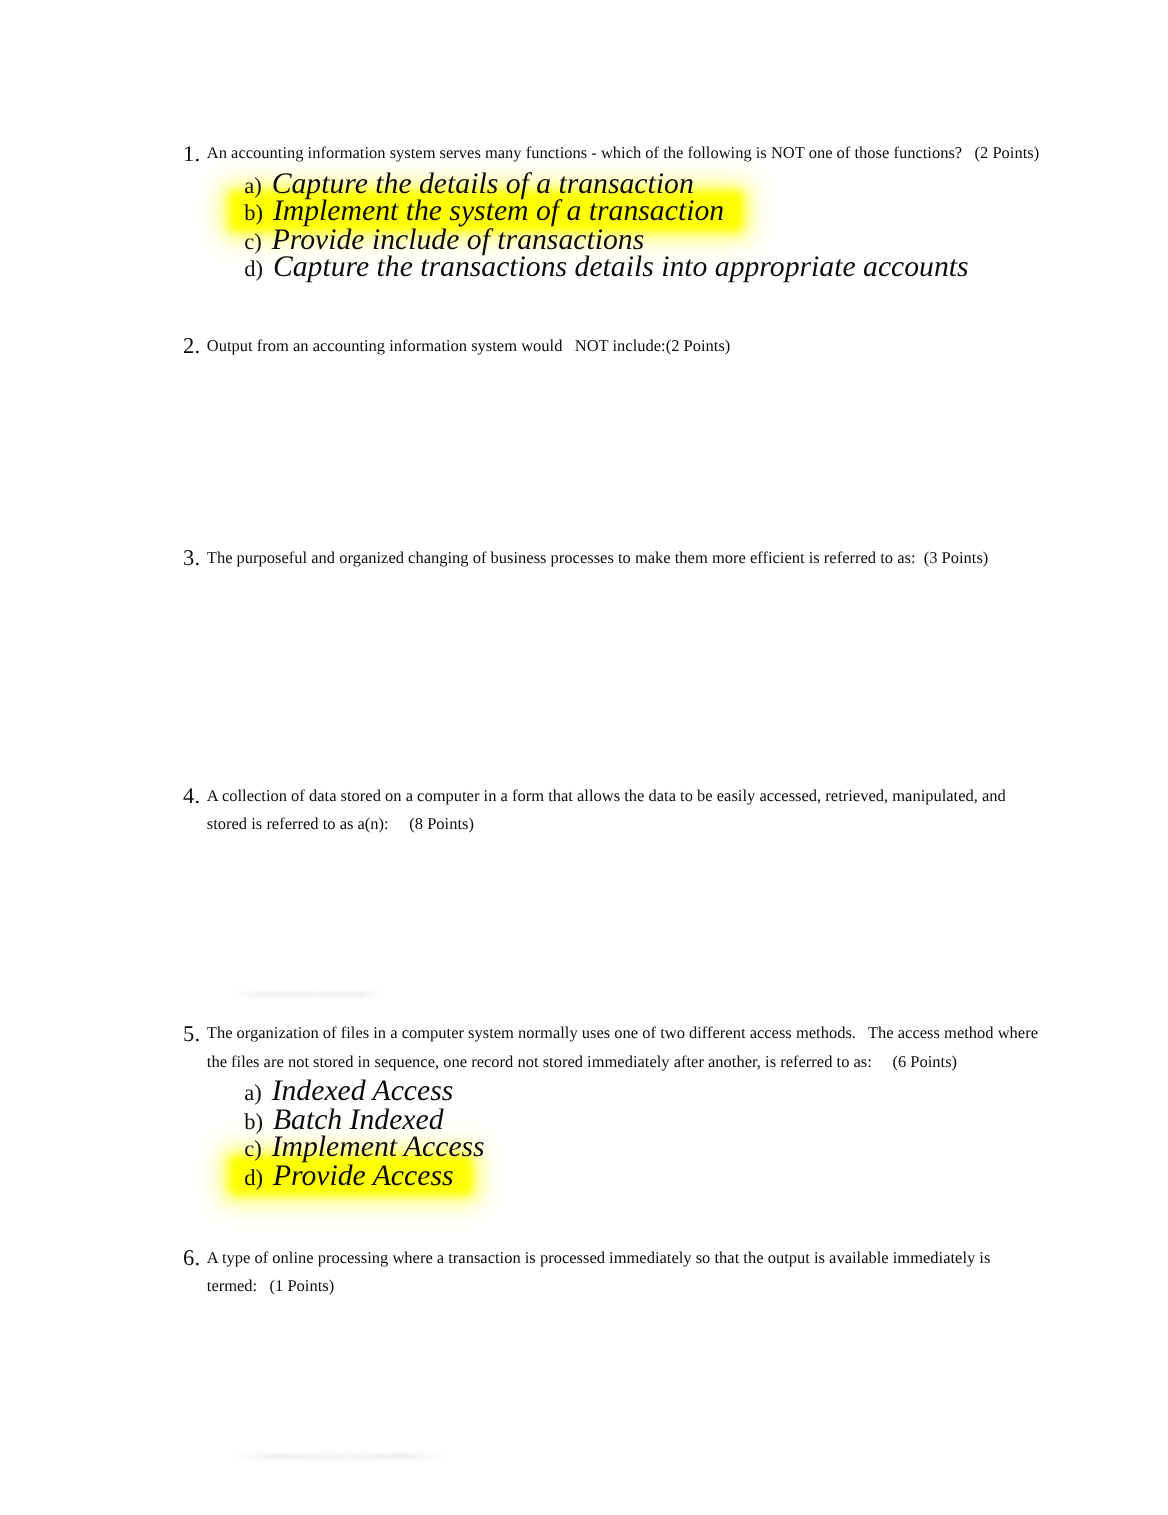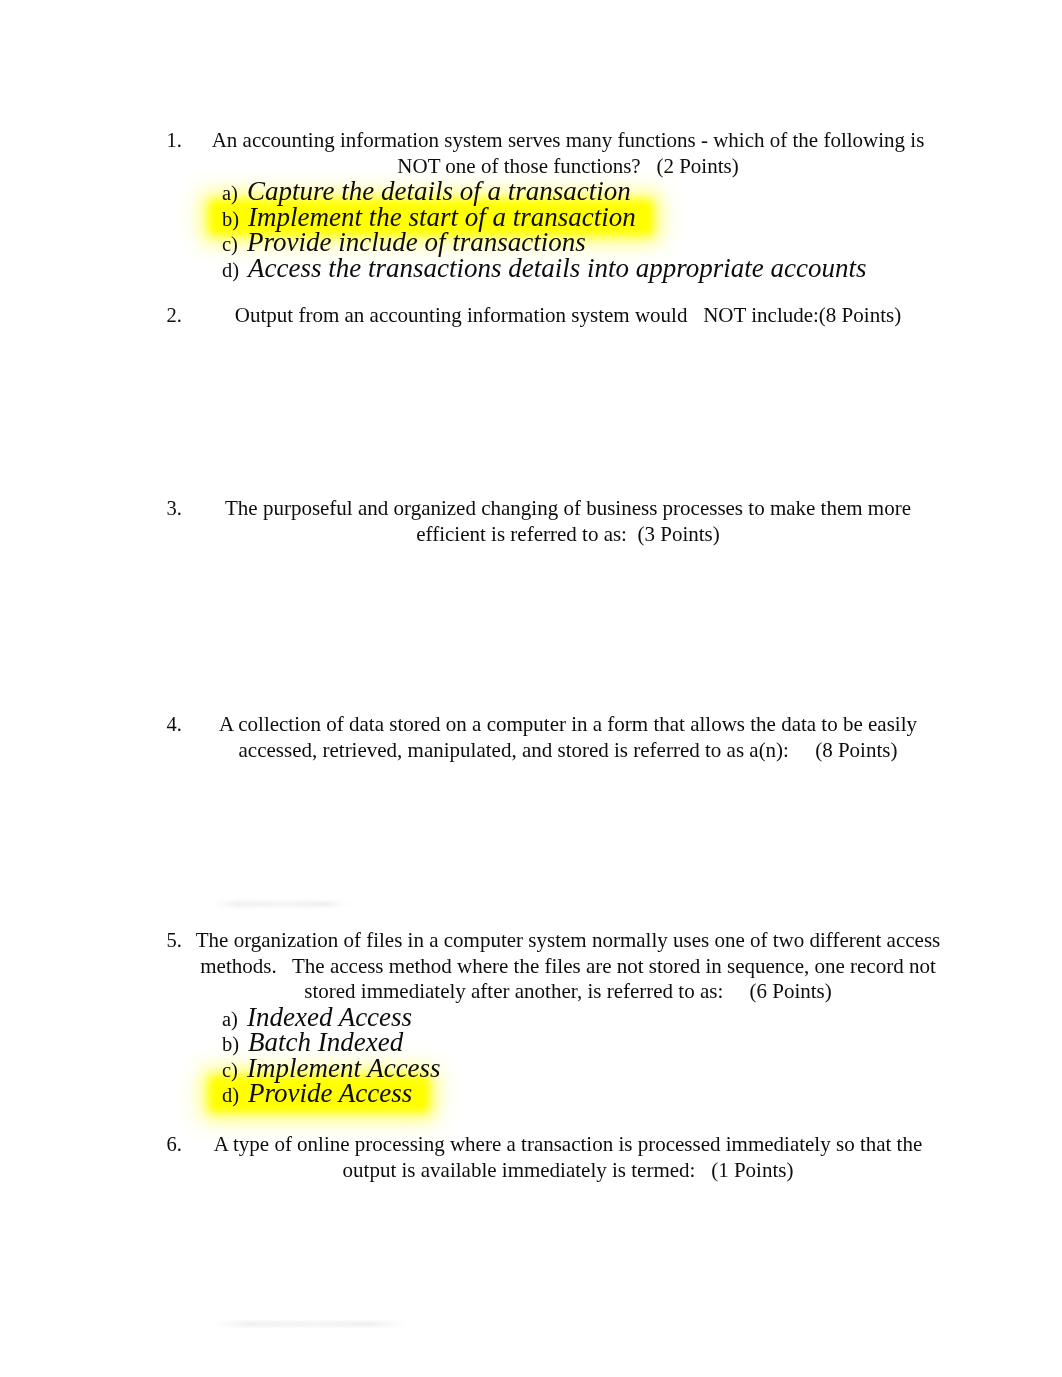--- a/index.html
+++ b/index.html
@@ -45,23 +45,23 @@
     width: 34px;
     text-align: right;
     font-size: 20.5px;
     line-height: 25.5px;
     letter-spacing: 0.1px;
   }
 
   .qtext {
     flex: 1 1 auto;
     padding-left: 6px;
-    font-size: 21px;
+    font-size: 15px;
     line-height: 25.5px;
-    text-align: center;
+    text-align: left;
     white-space: pre-wrap;
   }
 
   
   .options {
     margin-left: 74px;
     margin-top: 0px;
   }
 
   .option {
@@ -139,36 +139,36 @@
           <div class="qnum">1.</div>
           <div class="qtext">An accounting information system serves many functions - which of the following is NOT one of those functions?   (2 Points)</div>
         </div>
         <div class="options">
           <div class="option">
             <span class="olabel">a)</span>
             <span class="otext">Capture the details of a transaction</span>
           </div>
           <div class="option highlight">
             <span class="olabel">b)</span>
-            <span class="otext">Implement the start of a transaction</span>
+            <span class="otext">Implement the system of a transaction</span>
           </div>
           <div class="option">
             <span class="olabel">c)</span>
             <span class="otext">Provide include of transactions</span>
           </div>
           <div class="option">
             <span class="olabel">d)</span>
-            <span class="otext">Access the transactions details into appropriate accounts</span>
+            <span class="otext">Capture the transactions details into appropriate accounts</span>
           </div>
         </div>
       </div>
       <div class="question" style="top: 303px;">
         <div class="qrow">
           <div class="qnum">2.</div>
-          <div class="qtext">Output from an accounting information system would   NOT include:(8 Points)</div>
+          <div class="qtext">Output from an accounting information system would   NOT include:(2 Points)</div>
         </div>
       </div>
       <div class="question" style="top: 496px;">
         <div class="qrow">
           <div class="qnum">3.</div>
           <div class="qtext">The purposeful and organized changing of business processes to make them more efficient is referred to as:  (3 Points)</div>
         </div>
       </div>
       <div class="question" style="top: 712px;">
         <div class="qrow">

